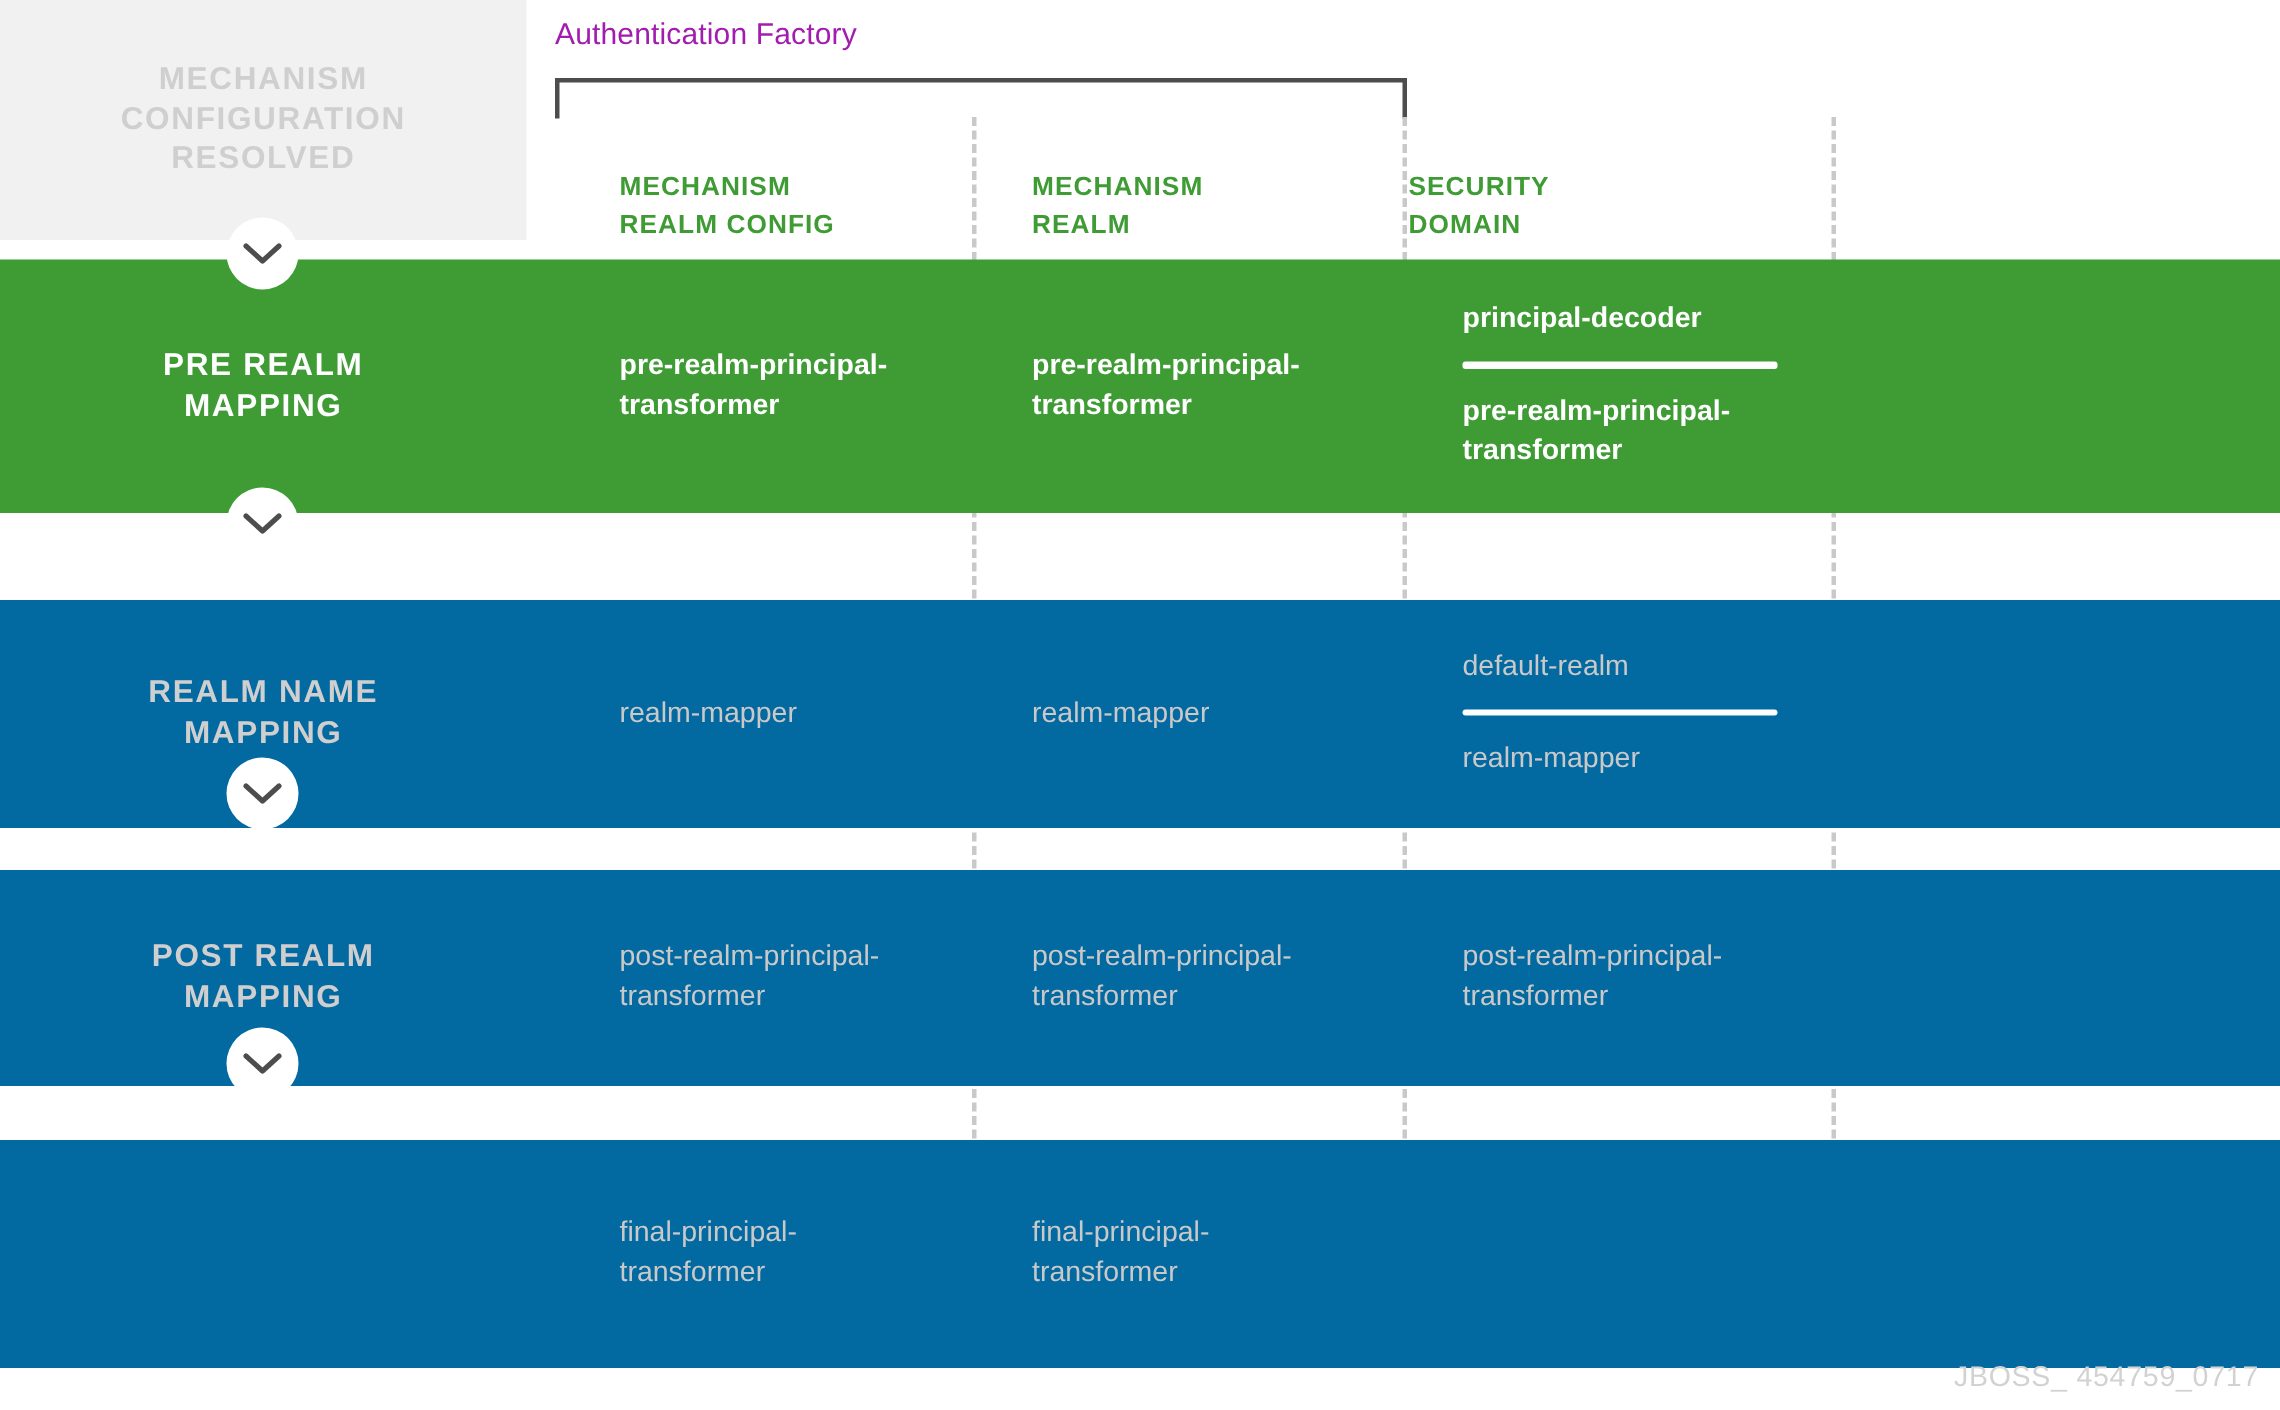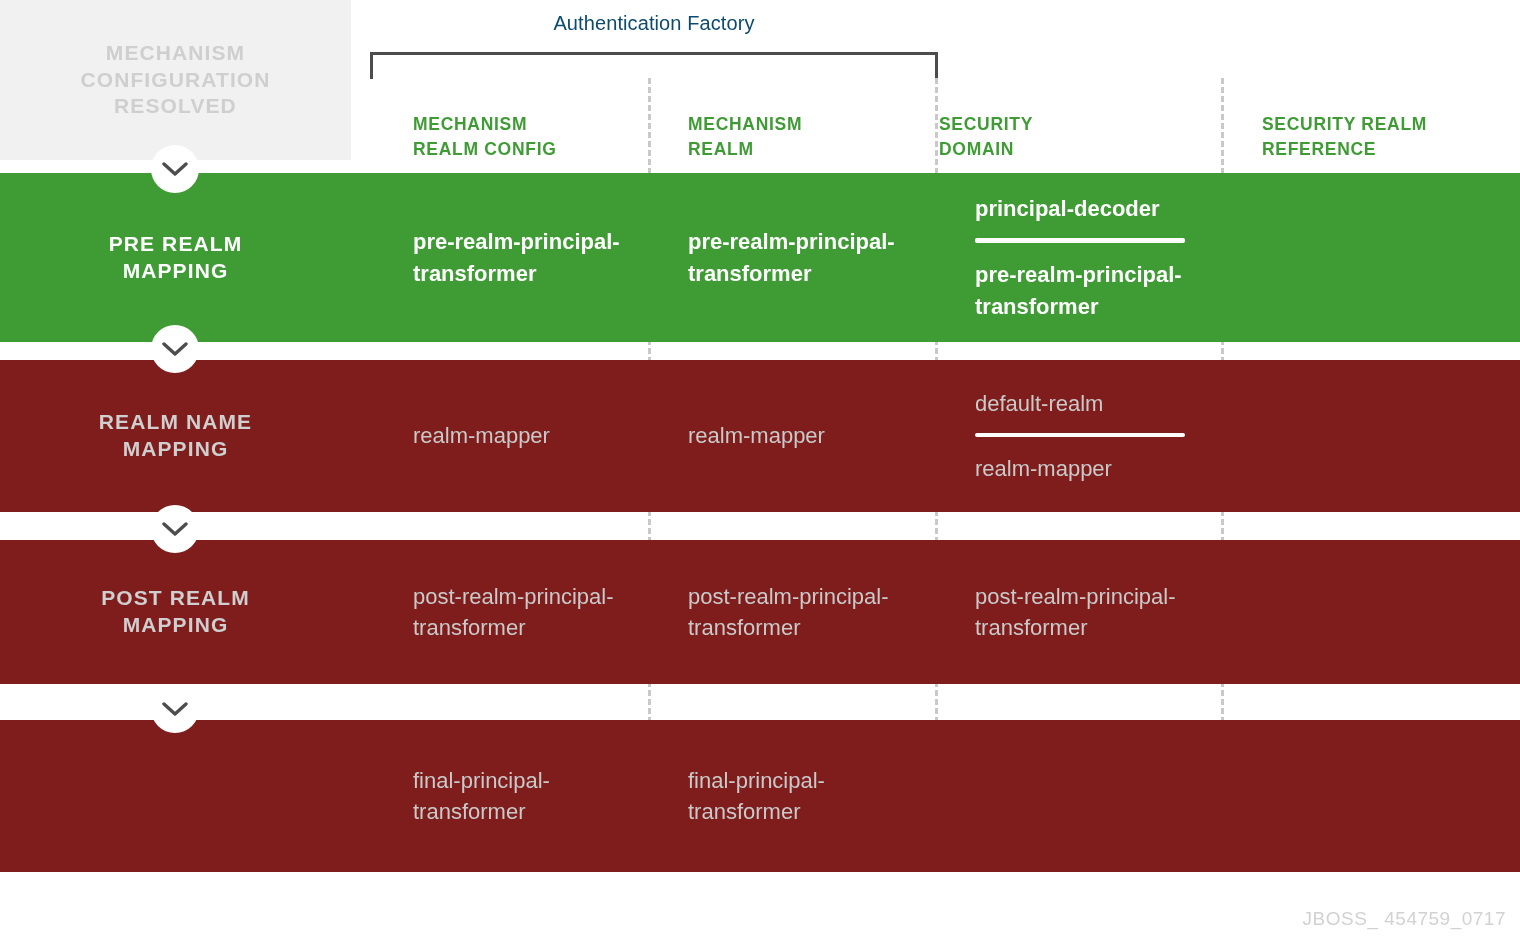--- a/index.html
+++ b/index.html
@@ -18,23 +18,22 @@
     overflow: hidden;
     background: #ffffff;
   }
 
   
   .af-label {
     position: absolute;
     left: 370px;
     top: 12px;
     width: 568px;
-    text-align: center;
     font-size: 20px;
-    color: #0c4a6e;
+    color: #a21caf;
     font-family: "Liberation Sans", sans-serif;
     letter-spacing: 0.1px;
   }
   .af-bracket {
     position: absolute;
     left: 370px;
     top: 52px;
     width: 568px;
     height: 27px;
     border-top: 3px solid #4d4d4d;
@@ -50,21 +49,21 @@
     width: 0;
     border-left: 3px dashed #c9c9c9;
   }
 
   
   .row {
     position: absolute;
     left: 0;
     width: 1520px;
   }
-  .row.gray  { background: #7f1d1d; }
+  .row.gray  { background: #0369a1; margin-top: 40px; }
   .row.green { background: #3f9c35; }
 
   
   .stage-cell {
     position: absolute;
     left: 0;
     top: 0;
     width: 351px;
     height: 100%;
     display: flex;
@@ -110,21 +109,21 @@
   .cell {
     position: absolute;
     top: 0;
     height: 100%;
     display: flex;
     flex-direction: column;
     justify-content: center;
     align-items: flex-start;
   }
   .cell-text {
-    font-size: 22px;
+    font-size: 19px;
     line-height: 1.42;
     color: #c9c9c9;
     font-family: "Liberation Sans", sans-serif;
   }
   .row.green .cell-text {
     color: #ffffff;
     font-weight: bold;
   }
   .cell-rule {
     width: 210px;
@@ -186,24 +185,20 @@
     <span>REALM CONFIG</span>
   </div>
   <div class="col-header" style="left:688px;">
     <span>MECHANISM</span><br>
     <span>REALM</span>
   </div>
   <div class="col-header" style="left:939px;">
     <span>SECURITY</span><br>
     <span>DOMAIN</span>
   </div>
-  <div class="col-header" style="left:1262px;">
-    <span>SECURITY REALM</span><br>
-    <span>REFERENCE</span>
-  </div>
 
   <div class="row green" style="top:173px; height:169px;">
     <div class="stage-cell">
       <div class="stage-label">
         <span>PRE REALM</span><br>
         <span>MAPPING</span>
       </div>
     </div>
     <div class="cell" style="left:413px; width:230px;">
       <div class="cell-text">

